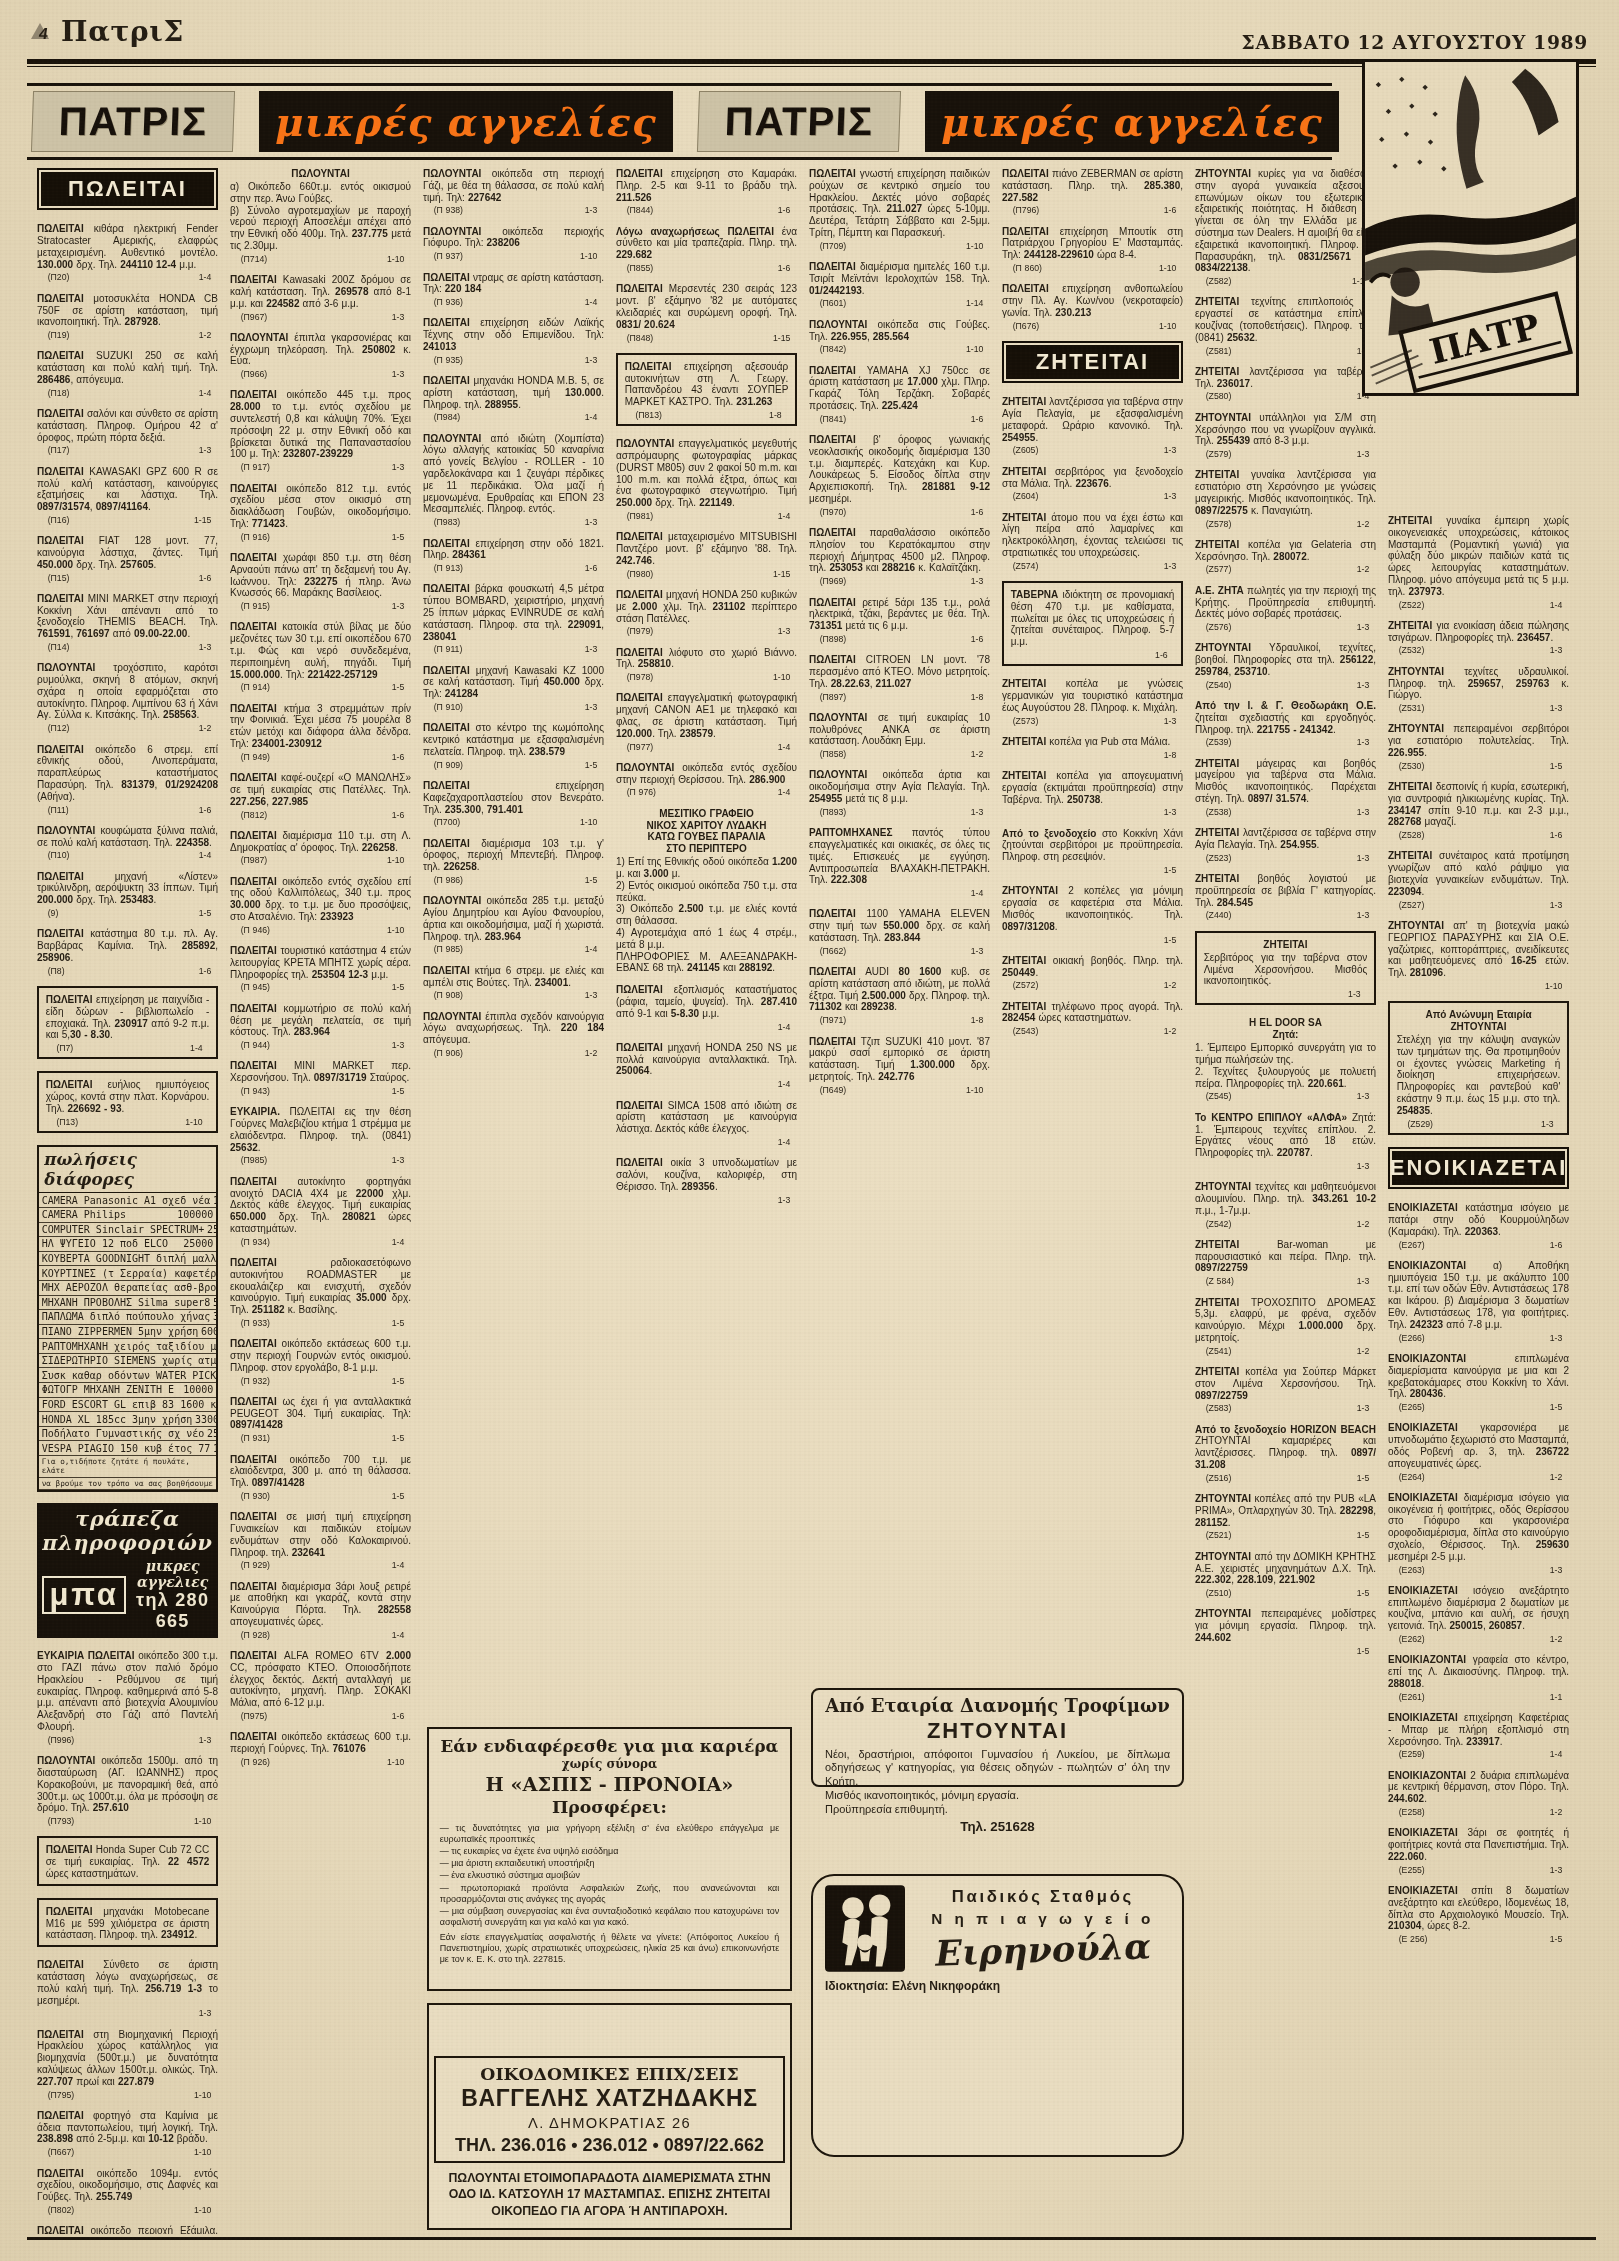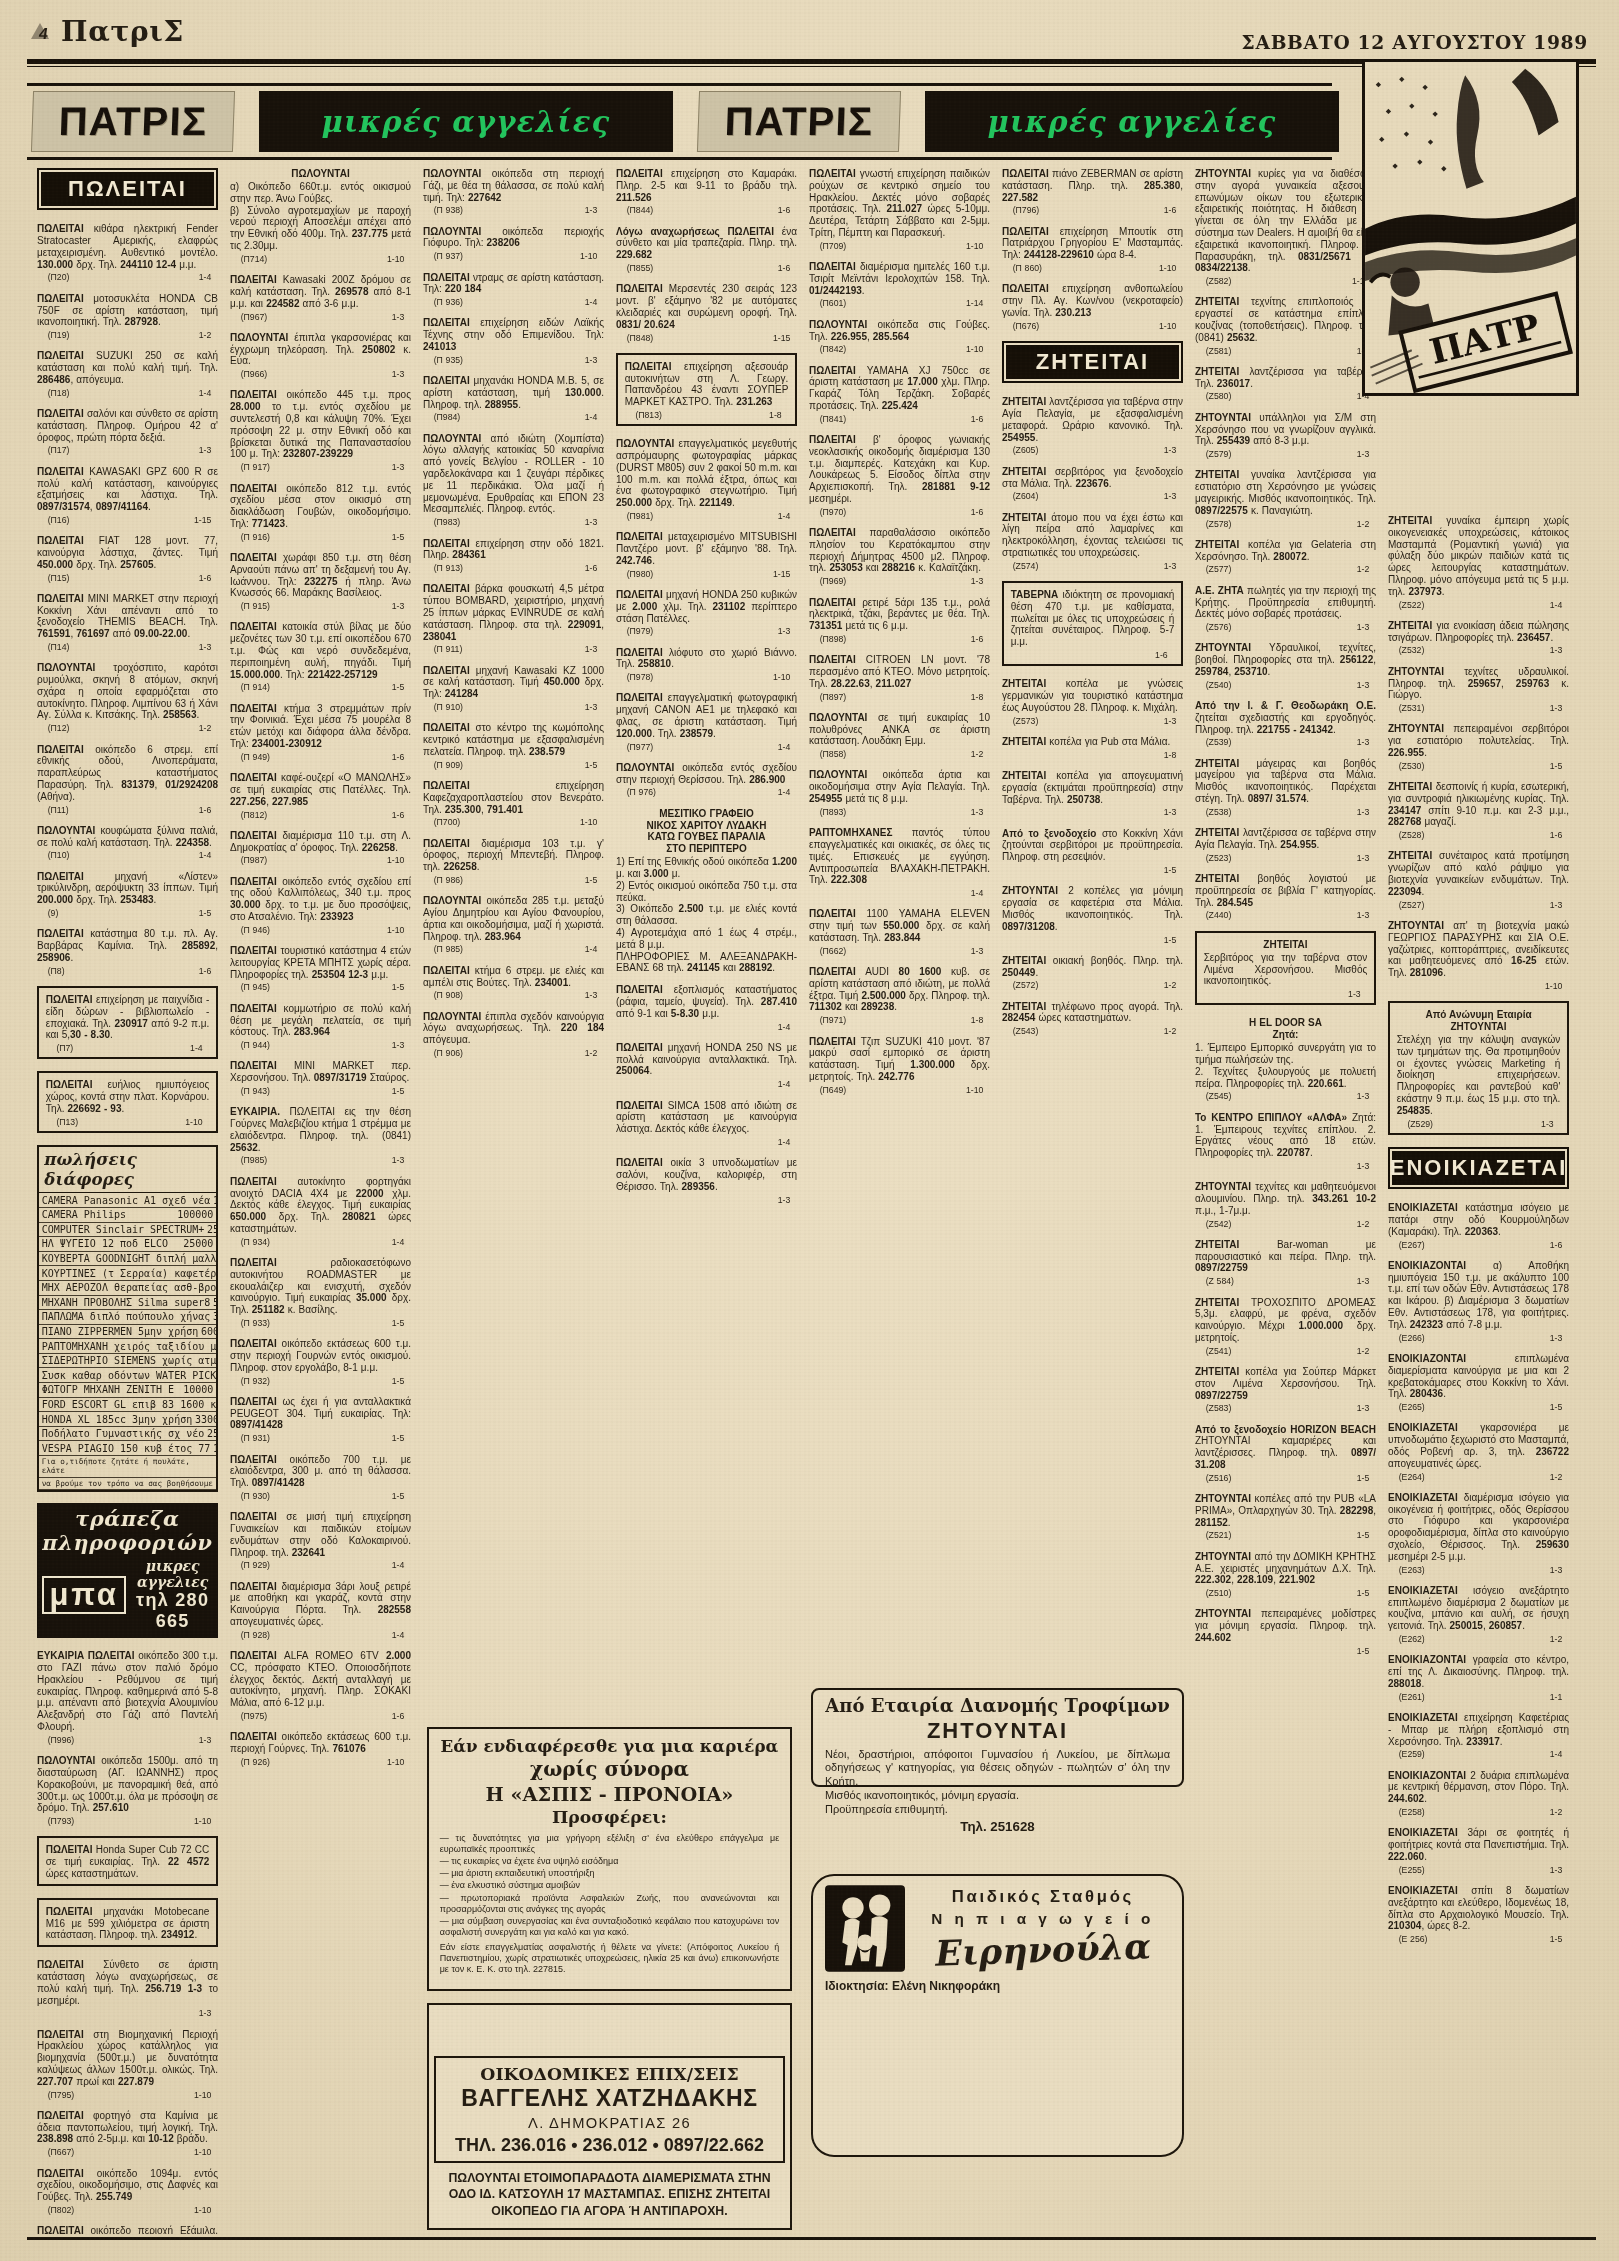--- a/index.html
+++ b/index.html
@@ -11,21 +11,21 @@
   .mast-tri{position:absolute;left:31px;top:23px;width:0;height:0;border-left:9.3px solid transparent;border-right:9.3px solid transparent;border-bottom:16px solid #5a5142;opacity:.6;}
   .mast-logo{position:absolute;left:61px;top:14.7px;font-family:"DejaVu Serif",serif;font-weight:bold;font-size:28px;letter-spacing:0.7px;}
   .mast-date{position:absolute;right:31px;top:31px;font-family:"DejaVu Serif",serif;font-weight:bold;font-size:18.7px;letter-spacing:0.7px;}
   .rule-a{position:absolute;left:27px;right:23px;top:59px;height:4.7px;background:#19130b;}
   .rule-b{position:absolute;left:27px;right:23px;top:66px;height:1.3px;background:#19130b;}
   .rule-c{position:absolute;left:27px;right:287px;top:83px;height:2.7px;background:#19130b;}
   .rule-d{position:absolute;left:27px;right:287px;top:157px;height:2.7px;background:#19130b;}
   
   .banners{position:absolute;left:32px;top:91px;width:1307px;height:61px;display:flex;align-items:stretch;gap:25px;}
   .ban-patris{flex:0 0 200px;background:#cdc3a7;border:0.7px solid #8d8266;color:#16100a;font-weight:bold;font-size:40px;display:flex;align-items:center;justify-content:center;letter-spacing:1.3px;transform:skewX(-2deg);text-shadow:0.7px 0.7px 0 #9a8f74;}
-  .ban-mikres{flex:1 1 auto;background:#17110a;color:#22c55e;display:flex;align-items:center;justify-content:center;font-family:"DejaVu Serif",serif;font-style:italic;font-weight:bold;font-size:29px;letter-spacing:1.3px;}
+  .ban-mikres{flex:1 1 auto;background:#17110a;color:#f97316;display:flex;align-items:center;justify-content:center;font-family:"DejaVu Serif",serif;font-style:italic;font-weight:bold;font-size:39px;letter-spacing:1.3px;}
   
   .cols{position:absolute;left:37px;top:168px;width:1534px;display:flex;gap:12px;}
   .col{flex:0 0 181px;width:181px;height:2066px;overflow:hidden;}
   .col:nth-child(3),.col:nth-child(4){height:1551px;}
   .col:nth-child(5),.col:nth-child(6){height:1620px;}
   .ad{margin:0 0 10px;font-size:10px;line-height:1.18;text-align:justify;word-spacing:0.3px;}
   .ad .cl{display:block;text-align:center;font-weight:bold;margin-bottom:1.3px;}
   .refline{display:flex;justify-content:space-between;font-size:8.7px;padding:2px 6.7px 0 10.7px;}
   .boxad{border:2px solid #1d160c;padding:6px 6.7px 4px;margin:0 0 12px;}
   .sechead{background:#150f07;color:#f3ead3;font-weight:bold;font-size:22px;text-align:center;
@@ -43,21 +43,21 @@
   .bank .t1{font-family:"DejaVu Serif",serif;font-style:italic;font-weight:bold;font-size:20.7px;text-align:center;letter-spacing:0.7px;}
   .bank .row{display:flex;align-items:center;gap:6.7px;margin-top:2.7px;}
   .bank .logo{font-weight:bold;font-size:31px;letter-spacing:2.7px;border:2px double #f0e7cf;padding:0 5.3px;line-height:1.1;}
   .bank .r2{flex:1;text-align:center;}
   .bank .l1{font-family:"DejaVu Serif",serif;font-style:italic;font-weight:bold;font-size:14px;}
   .bank .l2{font-weight:bold;font-size:18px;letter-spacing:1.3px;}
   
   .ov{position:absolute;background:#e9ddc1;border:2.7px solid #1d160c;}
   .aspis{left:427px;top:1727px;width:365px;height:264px;padding:6.7px 10.7px;box-sizing:border-box;}
   .aspis .st{font-family:"DejaVu Serif",serif;font-weight:bold;text-align:center;line-height:1.25;}
-  .aspis .s1{font-size:16.7px;} .aspis .s2{font-size:20px;} .aspis .s3{font-size:19.3px;margin-top:1.3px;} .aspis .s4{font-size:17.3px;}
+  .aspis .s1{font-size:16.7px;} .aspis .s2{font-size:12px;} .aspis .s3{font-size:19.3px;margin-top:1.3px;} .aspis .s4{font-size:17.3px;}
   .aspis .bl{font-size:9px;line-height:1.22;text-align:justify;margin-top:4px;}
   .aspis .bl div{margin-bottom:1.3px;}
   .aspis .tail{font-size:9px;line-height:1.22;text-align:justify;margin-top:4px;}
   .hatz{left:427px;top:2003px;width:365px;height:227px;box-sizing:border-box;padding:5.3px;}
   .hatz .inner{border:2px solid #1d160c;padding:5.3px 4px;text-align:center;margin-top:46px;}
   .hatz .h1{font-family:"DejaVu Serif",serif;font-weight:bold;font-size:17.3px;}
   .hatz .h2{font-weight:bold;font-size:23px;letter-spacing:0.7px;margin-top:1.3px;}
   .hatz .h3{font-size:14.7px;margin-top:2.7px;letter-spacing:1.3px;}
   .hatz .h4{font-weight:bold;font-size:18px;margin-top:4px;}
   .hatz .body{font-weight:bold;font-size:12.3px;text-align:center;line-height:1.35;margin-top:6.7px;padding:0 2.7px;}

